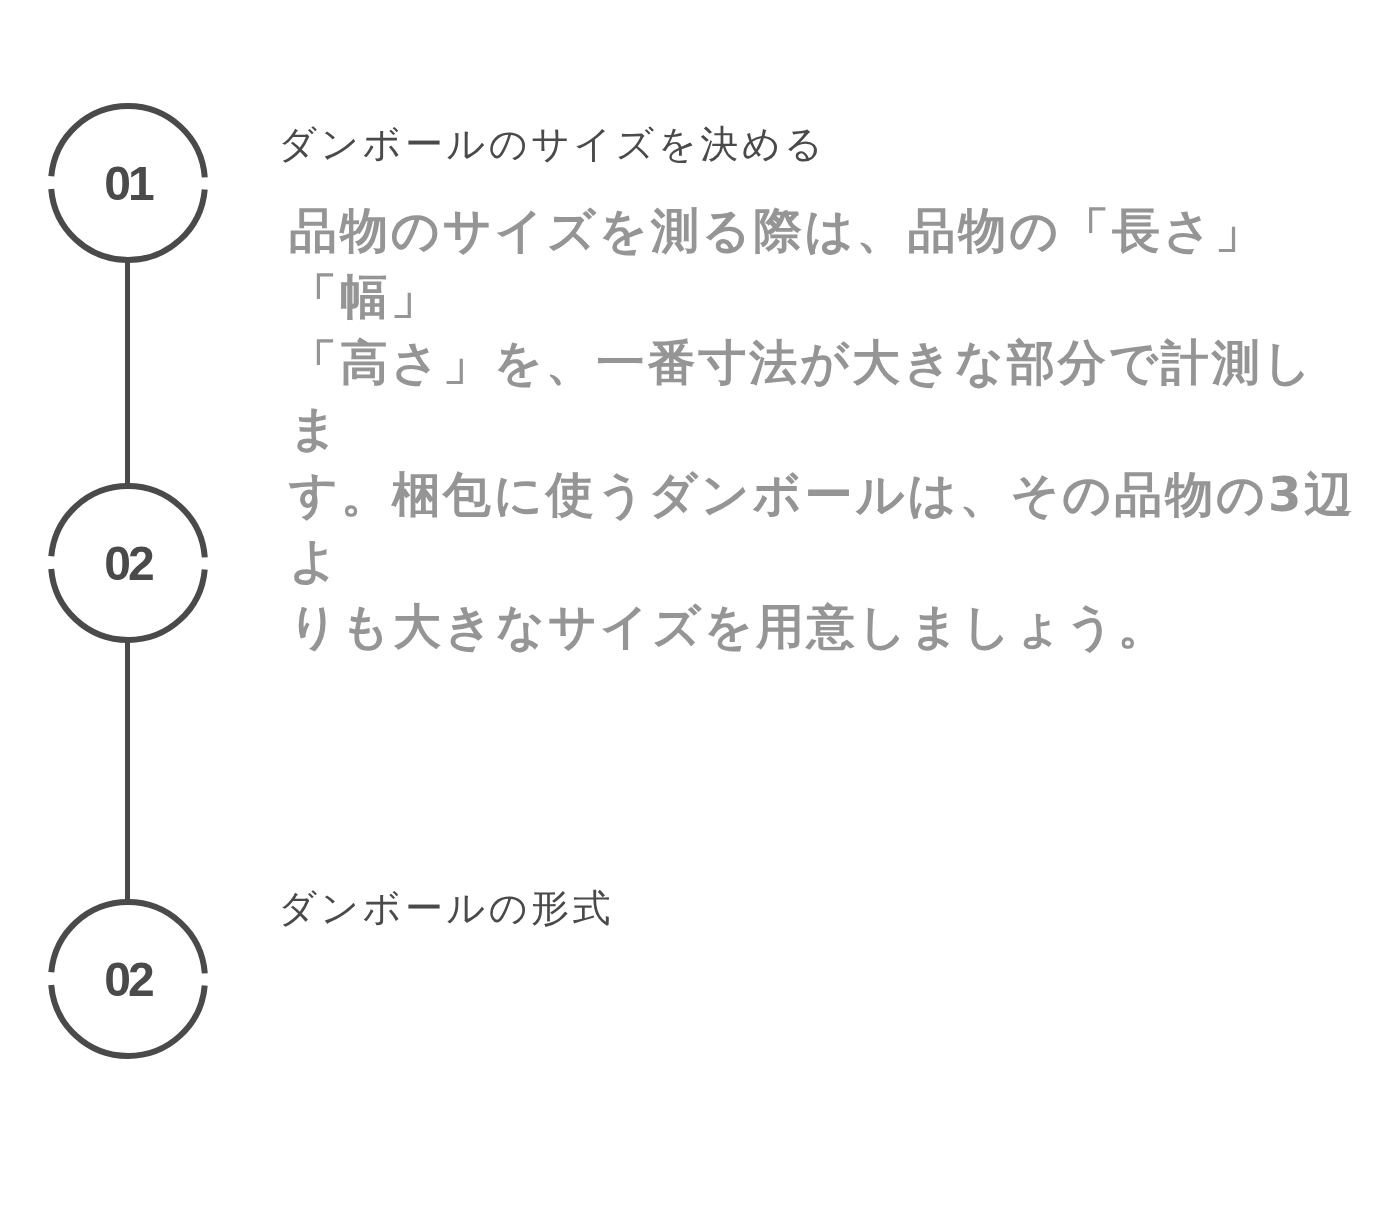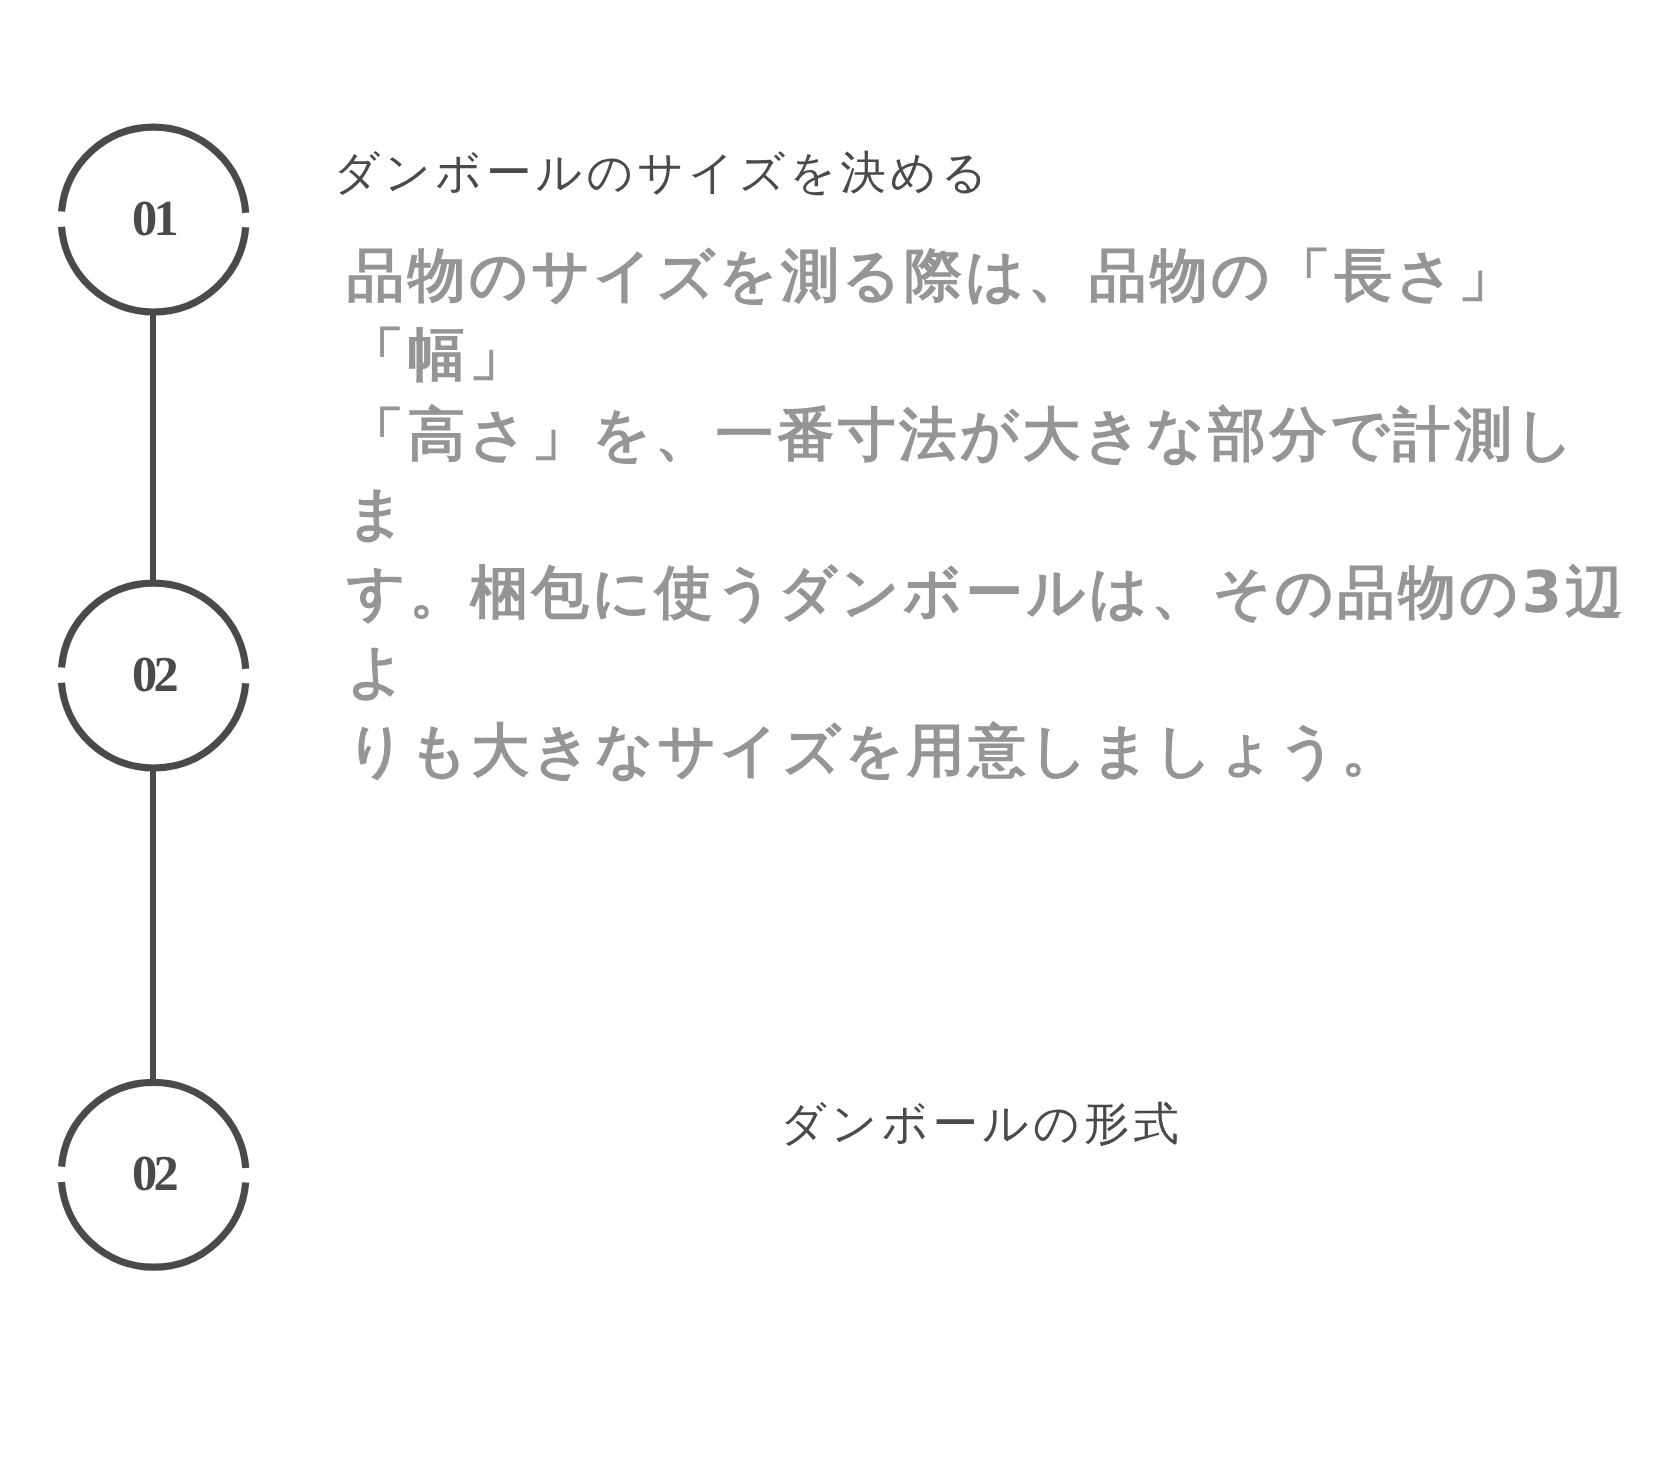--- a/index.html
+++ b/index.html
@@ -10,27 +10,27 @@
   .vline{
     position:absolute;left:125px;top:183px;width:5px;height:796px;
     background:var(--dark,#4a4a4a);z-index:1;
   }
   .badge{position:absolute;left:46px;width:164px;height:164px;z-index:2;}
   .badge svg{position:absolute;left:0;top:0;display:block;}
   .ring{stroke:var(--dark,#4a4a4a);}
   .num{
     position:absolute;left:0;top:0;width:164px;height:164px;
     display:flex;align-items:center;justify-content:center;
-    font-family:Liberation Serif, serif;
-    font-weight:bold;font-size:42px;letter-spacing:-3px;
+    font-family:Liberation Sans, sans-serif;
+    font-weight:bold;font-size:48px;letter-spacing:-3px;
     color:var(--dark,#4a4a4a);
   }
   .badge-1{top:101px;} .badge-2{top:481px;} .badge-3{top:897px;}
   .text{position:absolute;left:278px;width:1080px;z-index:2;}
-  .text-1{top:109px;} .text-2{top:501px;} .text-3{top:901px;text-align:center;}
+  .text-1{top:109px;} .text-2{top:501px;} .text-3{top:873px;}
   .step-title{
     margin:0;font-size:38px;line-height:70px;font-weight:400;
     letter-spacing:0.09em;color:var(--dark,#4a4a4a);
   }
   .step-desc{
     margin:18px 0 0 11px;font-size:48px;line-height:66px;font-weight:700;
     letter-spacing:0.06em;color:var(--muted,#959595);white-space:pre-line;
   }
 </style>
 </head>

